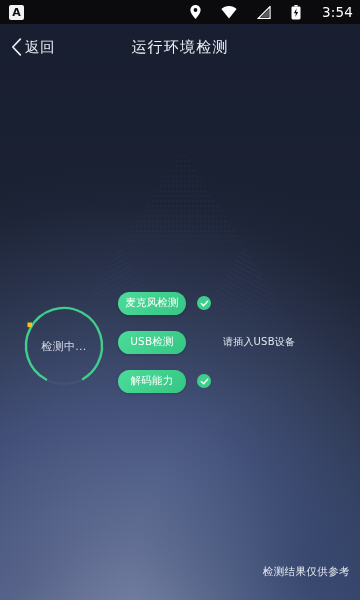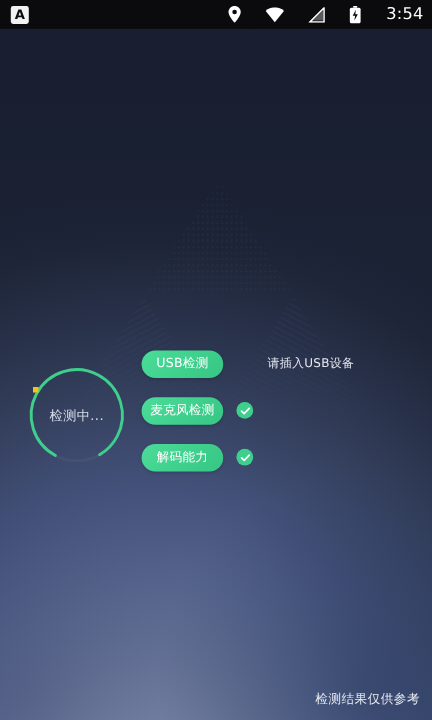--- a/index.html
+++ b/index.html
@@ -189,21 +189,21 @@
     font-size: 10px;
     letter-spacing: 0.2px;
     white-space: nowrap;
   }
   .row-note.indent { margin-left: 6px; }
 
   
   .footer-note {
     position: absolute;
     right: 10px;
-    bottom: 10px;
+    bottom: 21px;
     color: #e8ebf2;
     font-size: 10.5px;
     letter-spacing: 0.4px;
     z-index: 12;
   }
 </style>
 </head>
 <body>
 
 <div id="app">
@@ -256,59 +256,68 @@
       </svg>
       <svg width="10" height="15" viewBox="0 0 10 15">
         <rect x="3.3" y="0" width="3.4" height="1.5" rx="0.4" fill="#ffffff"></rect>
         <rect x="0.5" y="1.4" width="9" height="13" rx="1.3" fill="#ffffff"></rect>
         <path d="M5.6 3.2L2.9 8.2h2l-0.6 3.8 2.9-5.1H5.1l0.5-3.7z" fill="#0b0b0d"></path>
       </svg>
       <div class="sb-clock">3:54</div>
     </div>
   </div>
 
+  <div class="header">
+    <div class="back-btn">
+      <svg class="back-chev" width="11" height="18" viewBox="0 0 11 18">
+        <path d="M9.3 1.2L1.8 9l7.5 7.8" fill="none" stroke="#e8ebf2" stroke-width="1.7" stroke-linecap="round" stroke-linejoin="round"></path>
+      </svg>
+      <span class="back-label">返回</span>
+    </div>
+    <div class="header-title">运行环境检测</div>
+  </div>
 
   <div class="content">
 
     <div class="ring-wrap">
       <svg width="92" height="92" viewBox="0 0 92 92">
         <circle cx="46" cy="46" r="38" fill="none" stroke="rgba(255,255,255,0.045)" stroke-width="2.2"></circle>
         <circle cx="46" cy="46" r="38" fill="none" stroke="#3fcf8c" stroke-width="2.4" stroke-linecap="round" stroke-dasharray="200 238.8" transform="rotate(118 46 46)"></circle>
         <rect x="9.5" y="22.5" width="4.6" height="4.6" fill="#f0c419"></rect>
       </svg>
       <div class="ring-label">检测中...</div>
     </div>
 
     <div class="checklist">
+
+      <div class="check-row">
+        <div class="pill">麦克风检测</div>
+        <div class="check-slot">
+          <div class="check-icon">
+            <svg width="9" height="9" viewBox="0 0 9 9">
+              <path d="M1.3 4.6L3.5 6.7 7.7 2.3" fill="none" stroke="#ffffff" stroke-width="1.4" stroke-linecap="round" stroke-linejoin="round"></path>
+            </svg>
+          </div>
+        </div>
+        <div class="row-note"></div>
+      </div>
 
       <div class="check-row">
         <div class="pill">USB检测</div>
         <div class="check-slot">
           <div class="check-icon hidden">
             <svg width="9" height="9" viewBox="0 0 9 9">
               <path d="M1.3 4.6L3.5 6.7 7.7 2.3" fill="none" stroke="#ffffff" stroke-width="1.4" stroke-linecap="round" stroke-linejoin="round"></path>
             </svg>
           </div>
         </div>
         <div class="row-note indent">请插入USB设备</div>
       </div>
 
       <div class="check-row">
-        <div class="pill">麦克风检测</div>
-        <div class="check-slot">
-          <div class="check-icon">
-            <svg width="9" height="9" viewBox="0 0 9 9">
-              <path d="M1.3 4.6L3.5 6.7 7.7 2.3" fill="none" stroke="#ffffff" stroke-width="1.4" stroke-linecap="round" stroke-linejoin="round"></path>
-            </svg>
-          </div>
-        </div>
-        <div class="row-note"></div>
-      </div>
-
-      <div class="check-row">
         <div class="pill">解码能力</div>
         <div class="check-slot">
           <div class="check-icon">
             <svg width="9" height="9" viewBox="0 0 9 9">
               <path d="M1.3 4.6L3.5 6.7 7.7 2.3" fill="none" stroke="#ffffff" stroke-width="1.4" stroke-linecap="round" stroke-linejoin="round"></path>
             </svg>
           </div>
         </div>
       </div>
 

